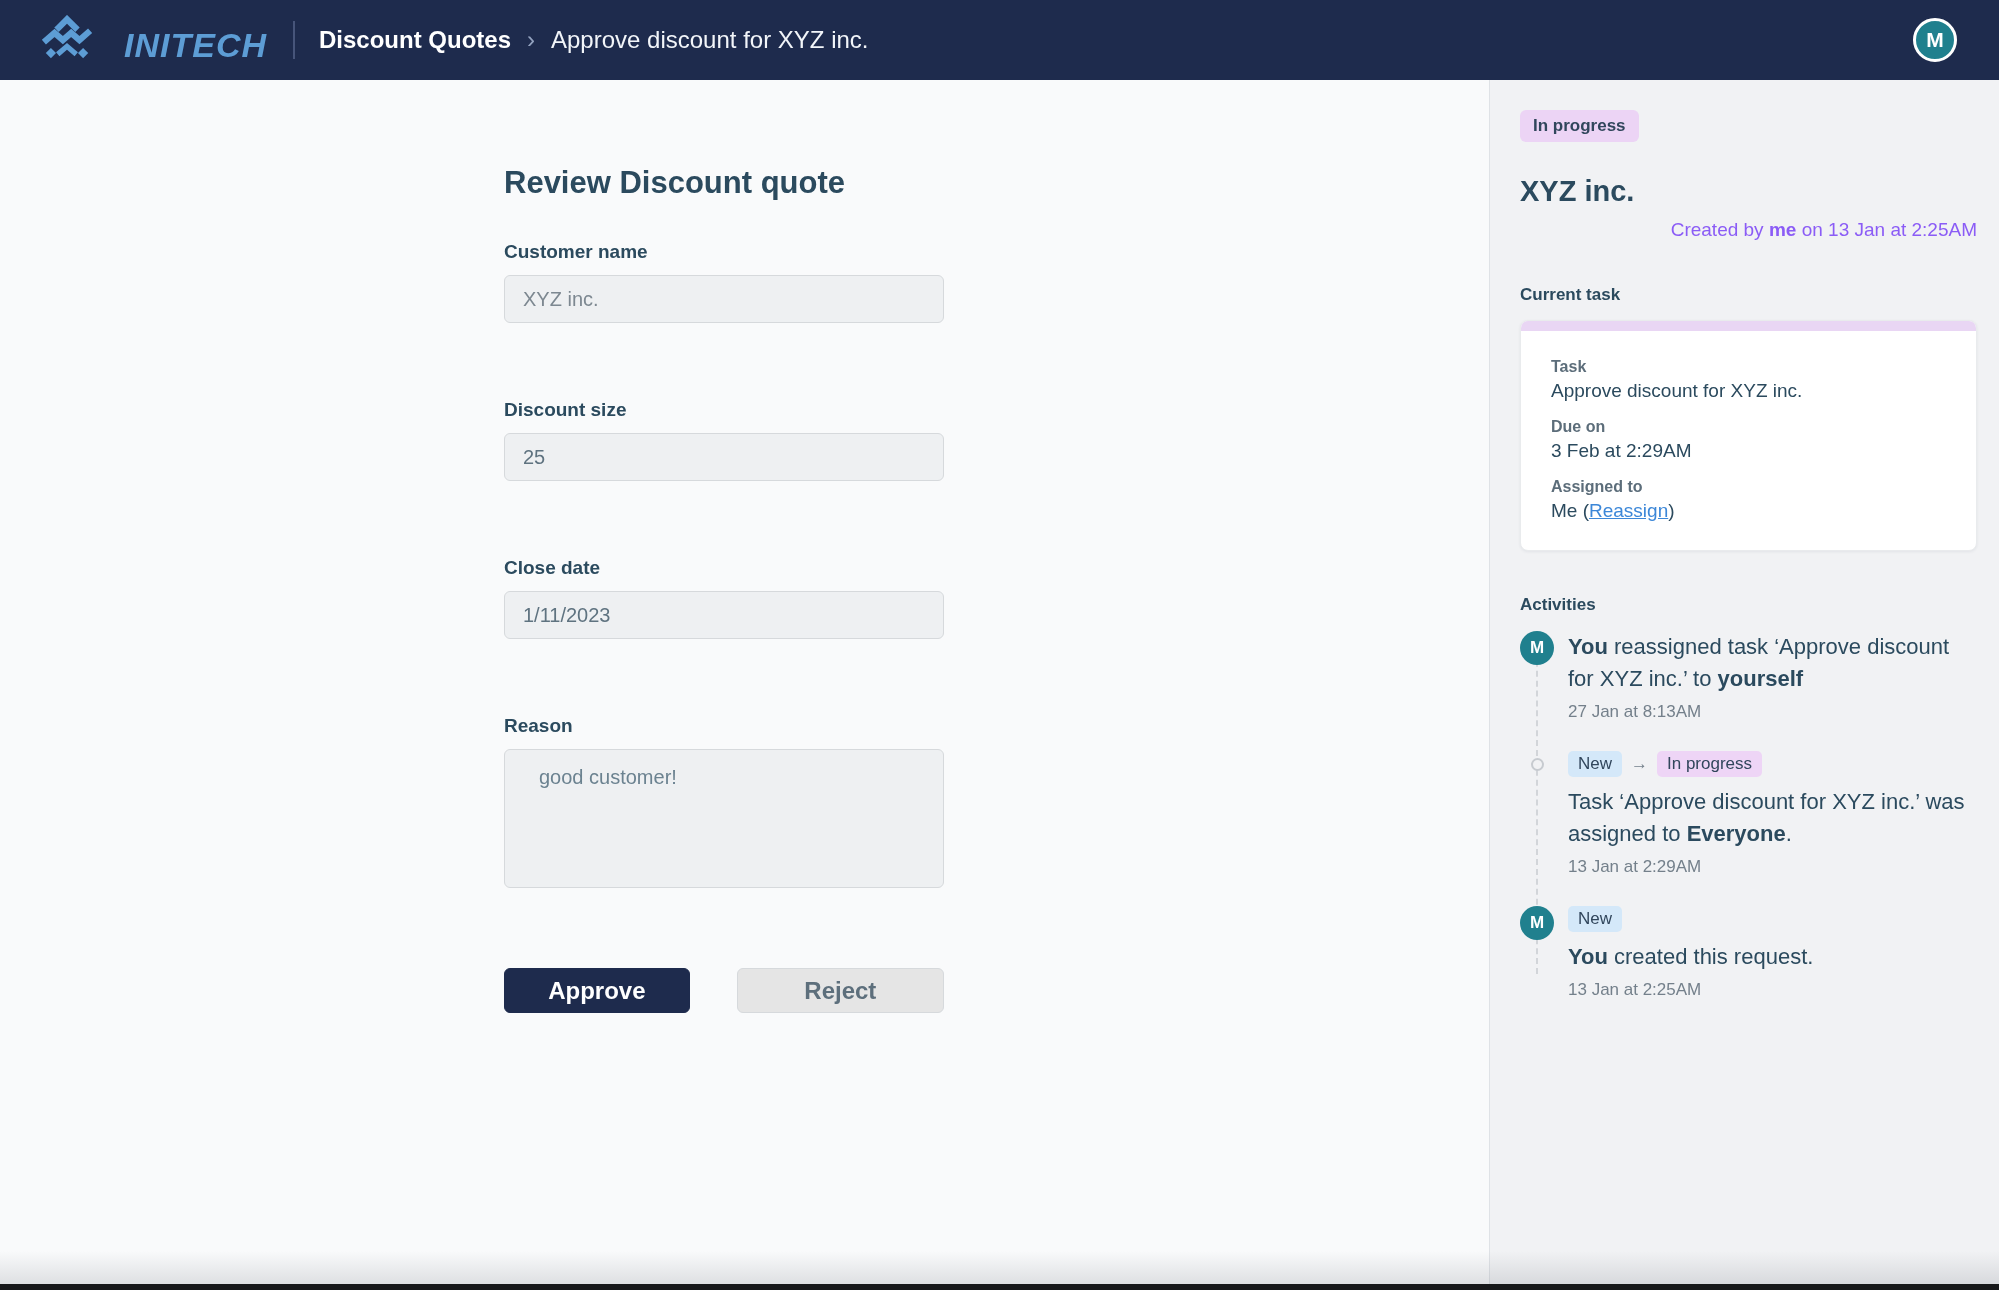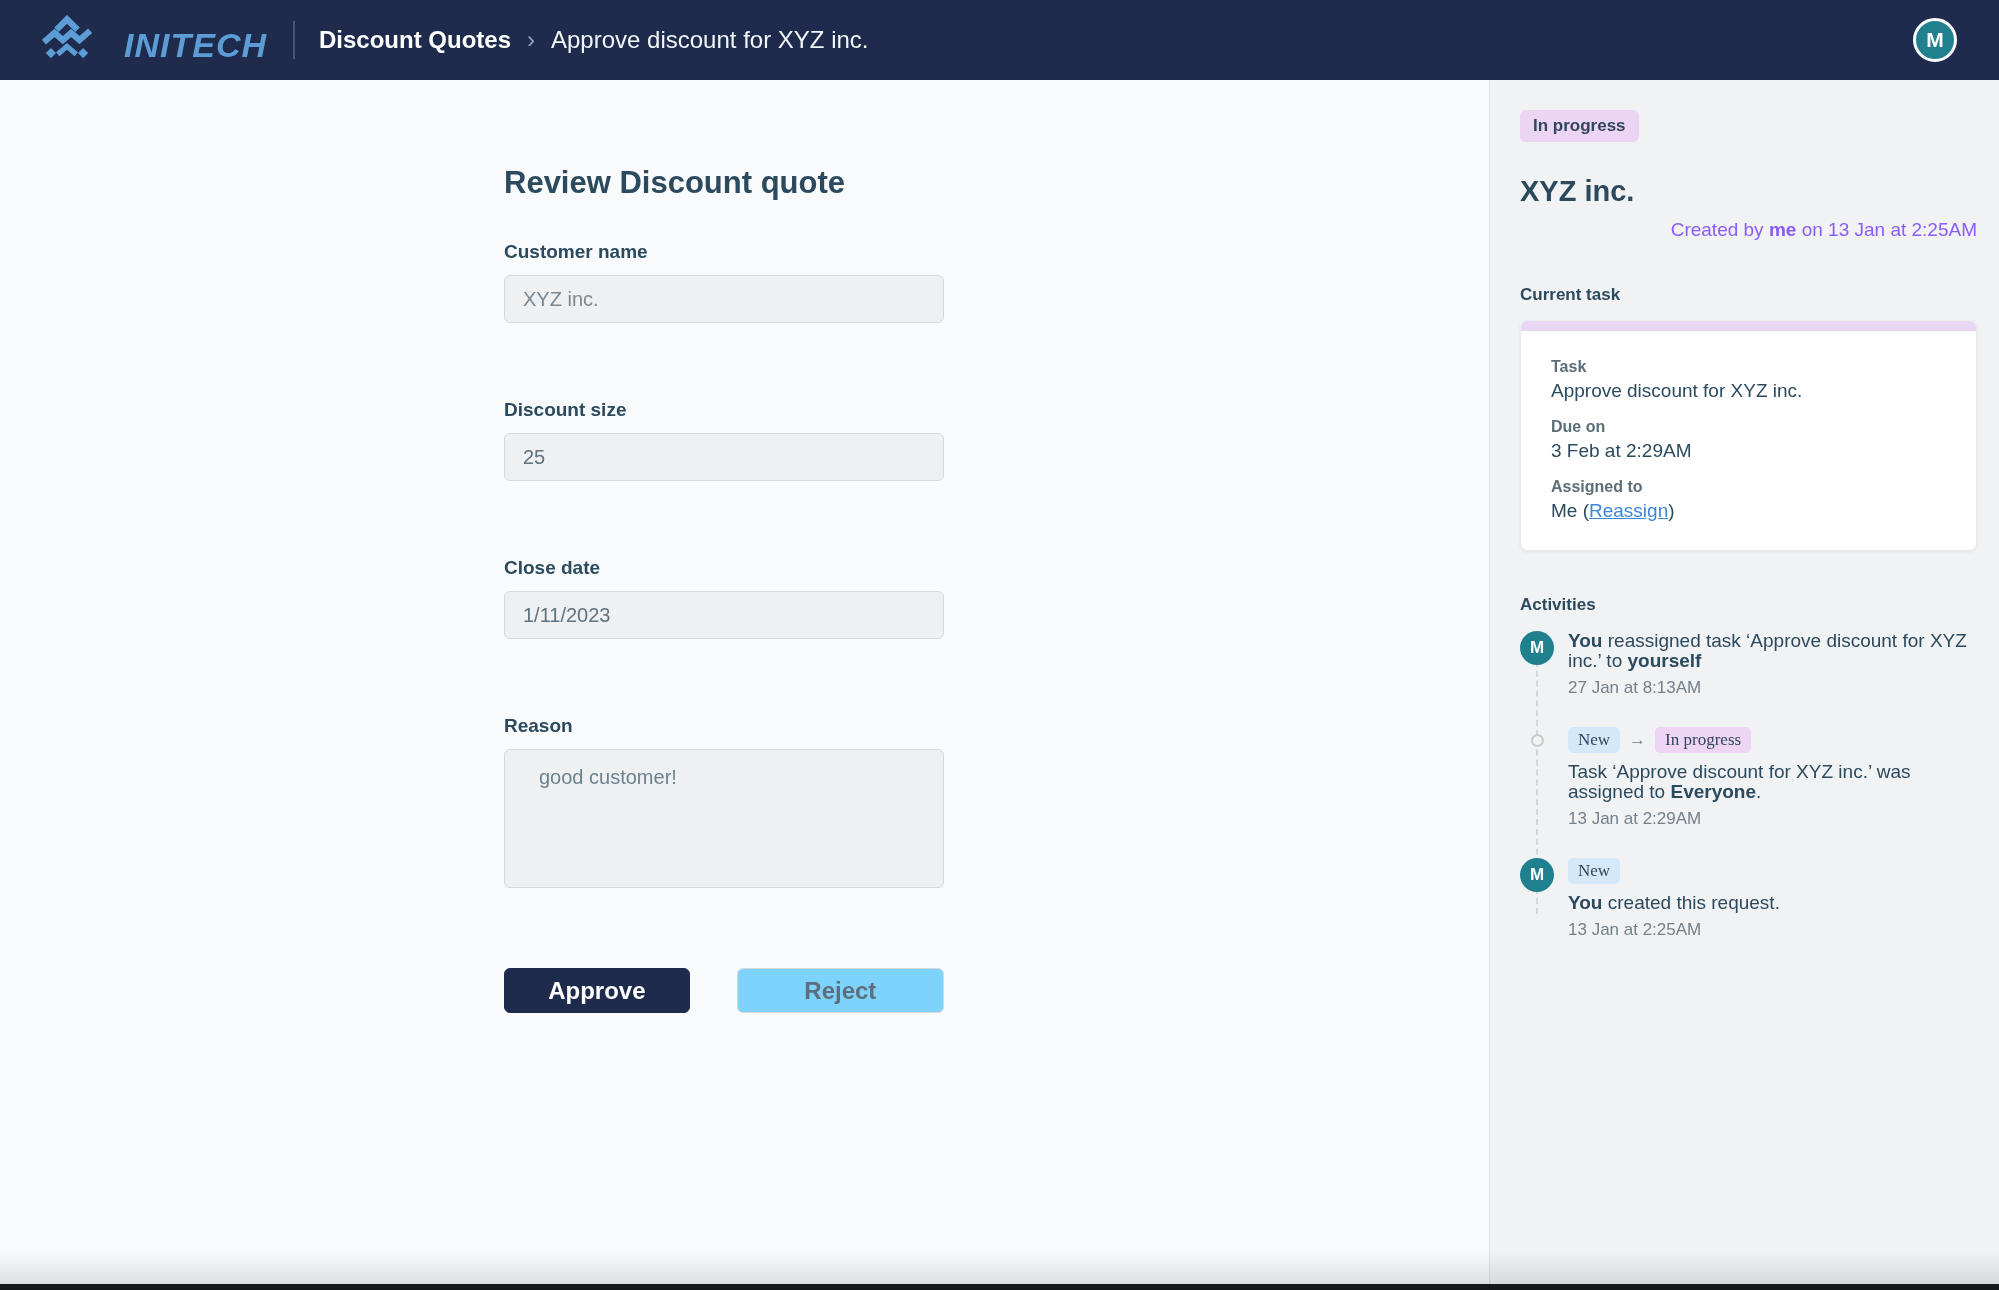--- a/index.html
+++ b/index.html
@@ -88,21 +88,21 @@
   .btn-row { display: flex; gap: 47px; margin-top: 62px; }
   .btn {
     height: 45px;
     border-radius: 6px;
     font-family: "Liberation Sans", sans-serif;
     font-size: 24px;
     font-weight: bold;
     cursor: pointer;
   }
   .btn-approve { width: 197px; background: #1e2b4d; border: 1px solid #1e2b4d; color: #ffffff; }
-  .btn-reject { width: 220px; background: #7dd3fc; border: 1px solid #d6d9dc; color: #5d6f7c; }
+  .btn-reject { width: 220px; background: #e5e5e5; border: 1px solid #d6d9dc; color: #5d6f7c; }
 
   
   .status-badge {
     display: inline-block;
     background: #ecd4f5;
     color: #31465c;
     font-size: 17px;
     font-weight: bold;
     padding: 6px 13px;
     border-radius: 6px;
@@ -144,31 +144,30 @@
     position: relative; z-index: 1;
   }
   .t-markercol { width: 34px; flex: none; display: flex; justify-content: center; padding-top: 7px; }
   .t-marker {
     width: 13px; height: 13px;
     border-radius: 50%;
     border: 2px solid #c7cbd0;
     background: #f1f2f4;
     position: relative; z-index: 1;
   }
-  .t-content { font-size: 19px; color: #2b4a5e; line-height: 20px; }
+  .t-content { font-size: 22px; color: #2b4a5e; line-height: 32px; }
   .t-content b { font-weight: bold; }
   .t-time { font-size: 17px; color: #74808b; margin-top: 7px; }
   .badge-row { display: flex; align-items: center; margin-bottom: 9px; }
   .pill {
     display: inline-block;
     font-size: 17px;
     color: #31465c;
     padding: 3px 10px;
     border-radius: 5px;
-    font-family: Liberation Serif, serif;
   }
   .pill-blue { background: #d4e8f9; }
   .pill-lav { background: #eed5f6; }
   .badge-arrow { color: #74808b; font-size: 17px; margin: 0 9px; }
 
   
   .bottom-shade {
     position: absolute; left: 0; right: 0; bottom: 5px; height: 34px;
     background: linear-gradient(to bottom, rgba(110,115,125,0), rgba(110,115,125,0.20));
     pointer-events: none;

